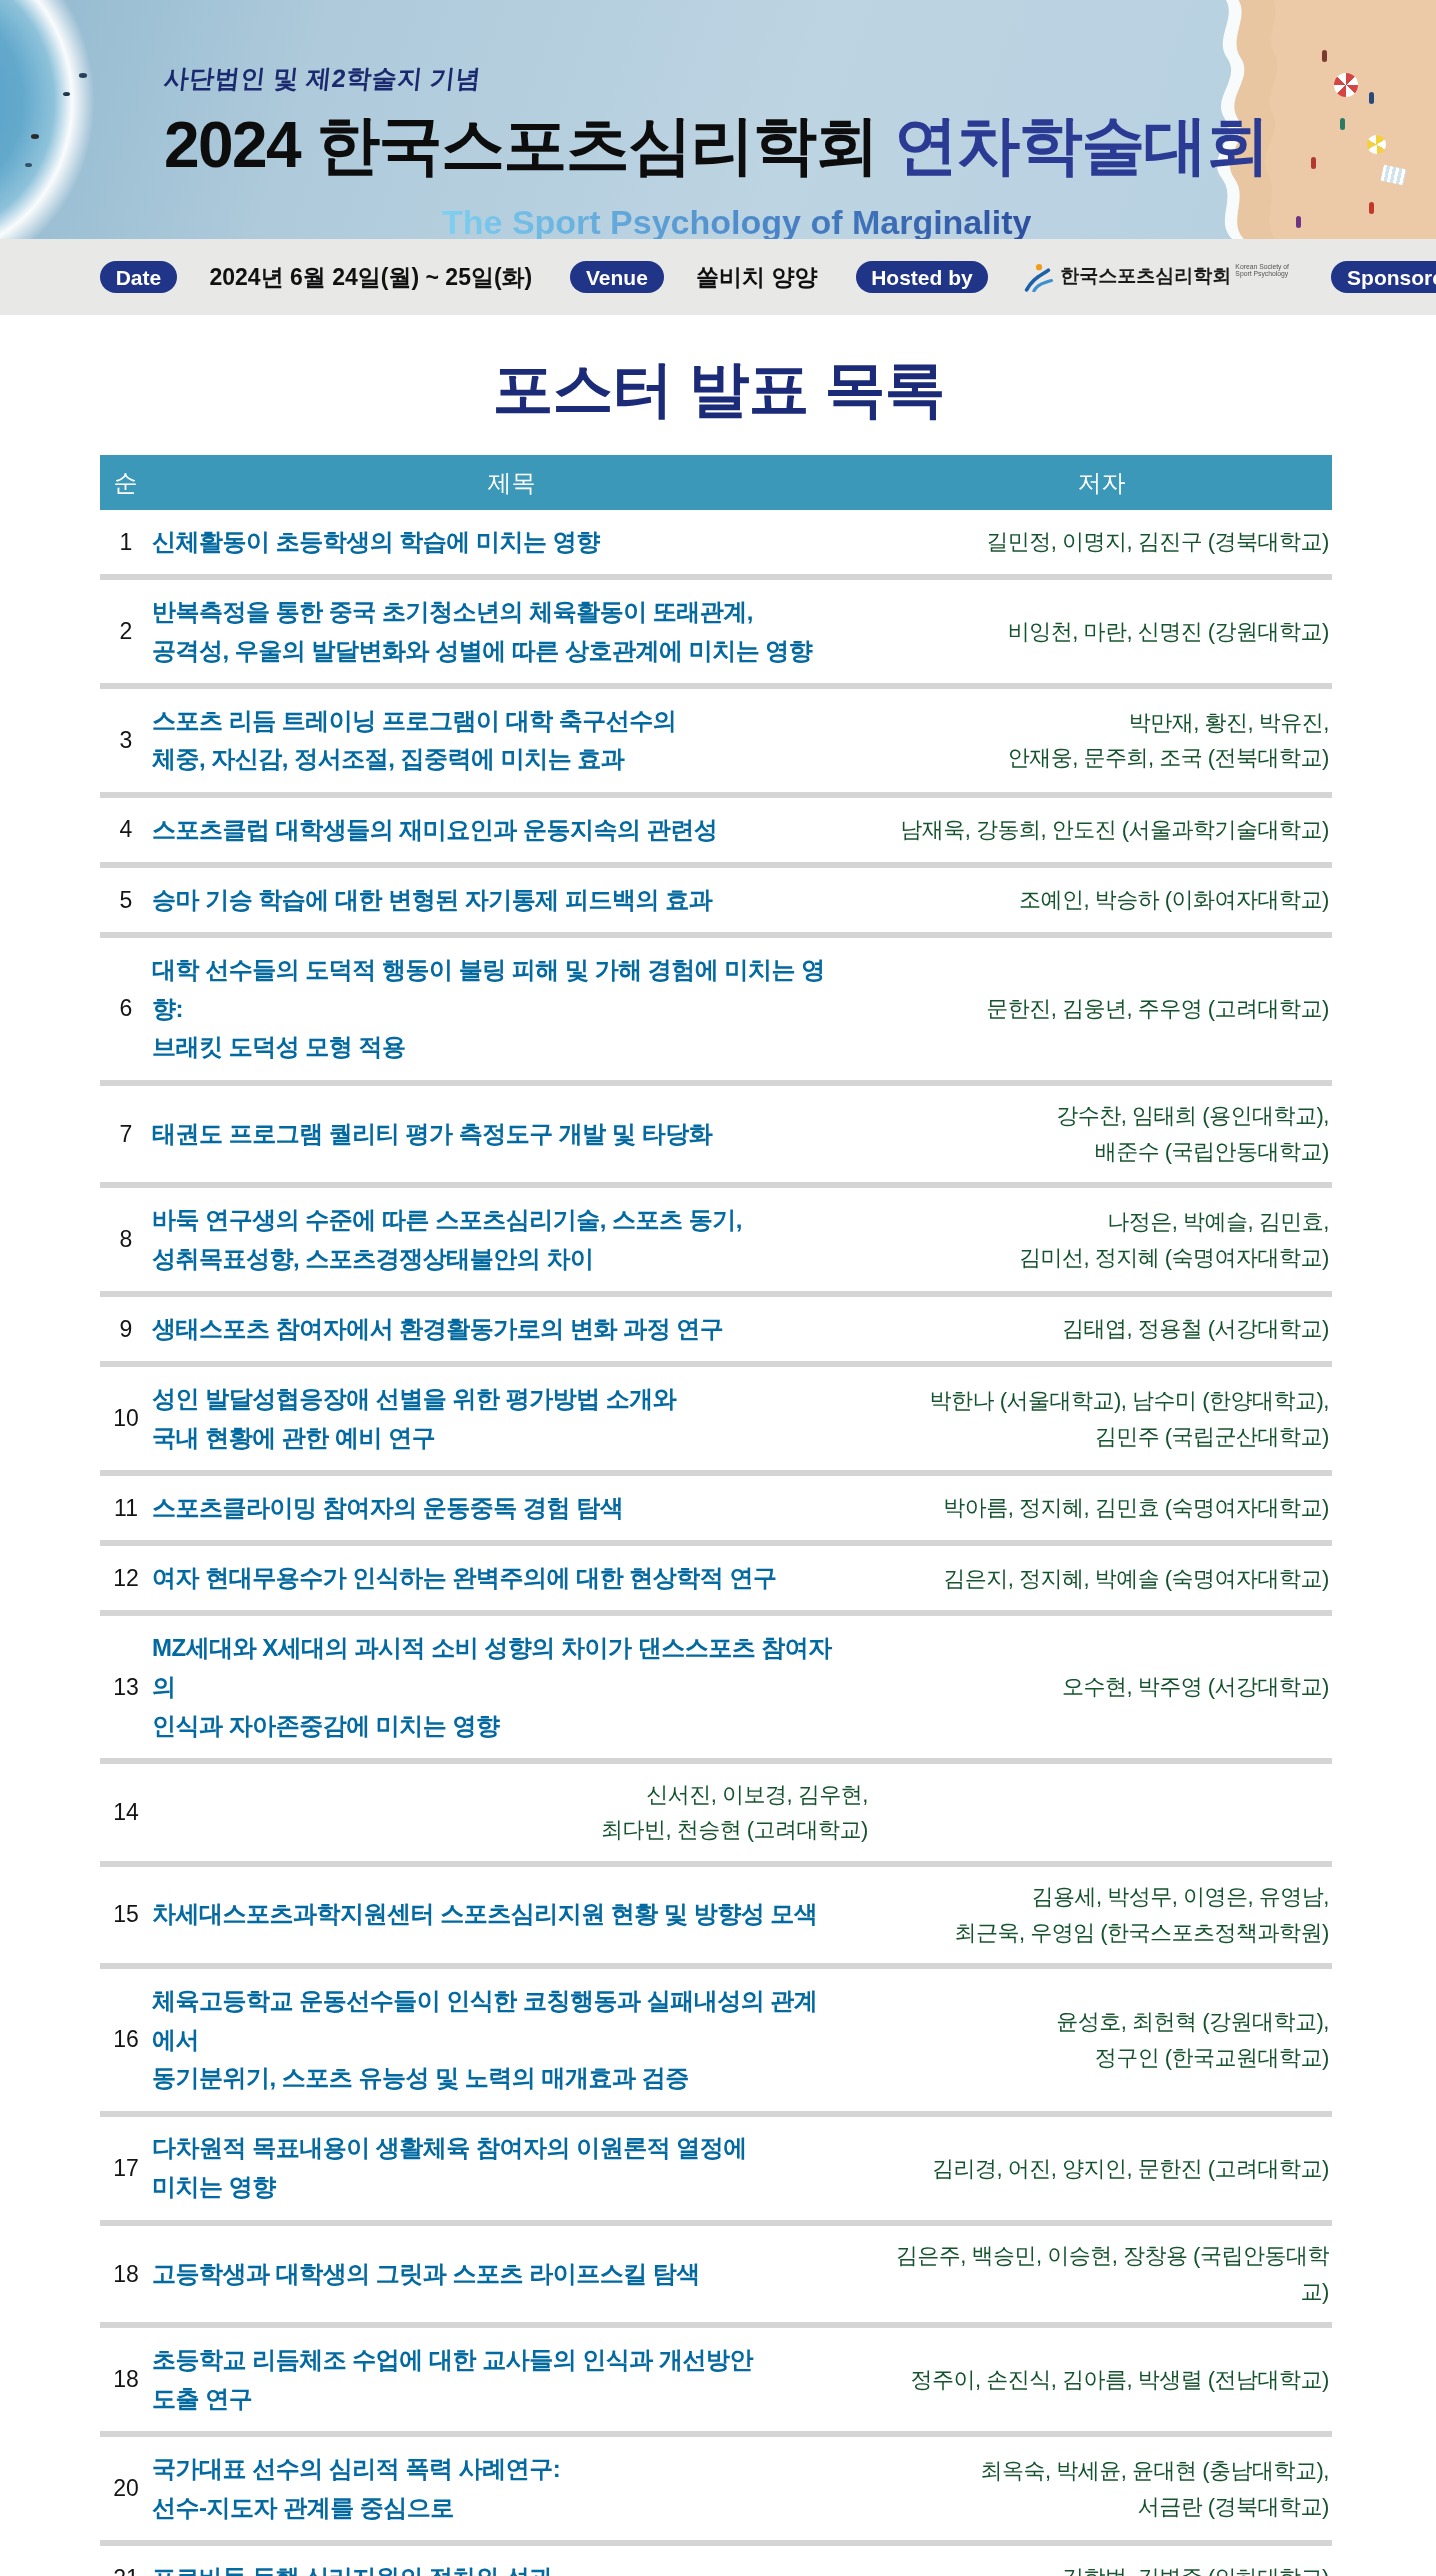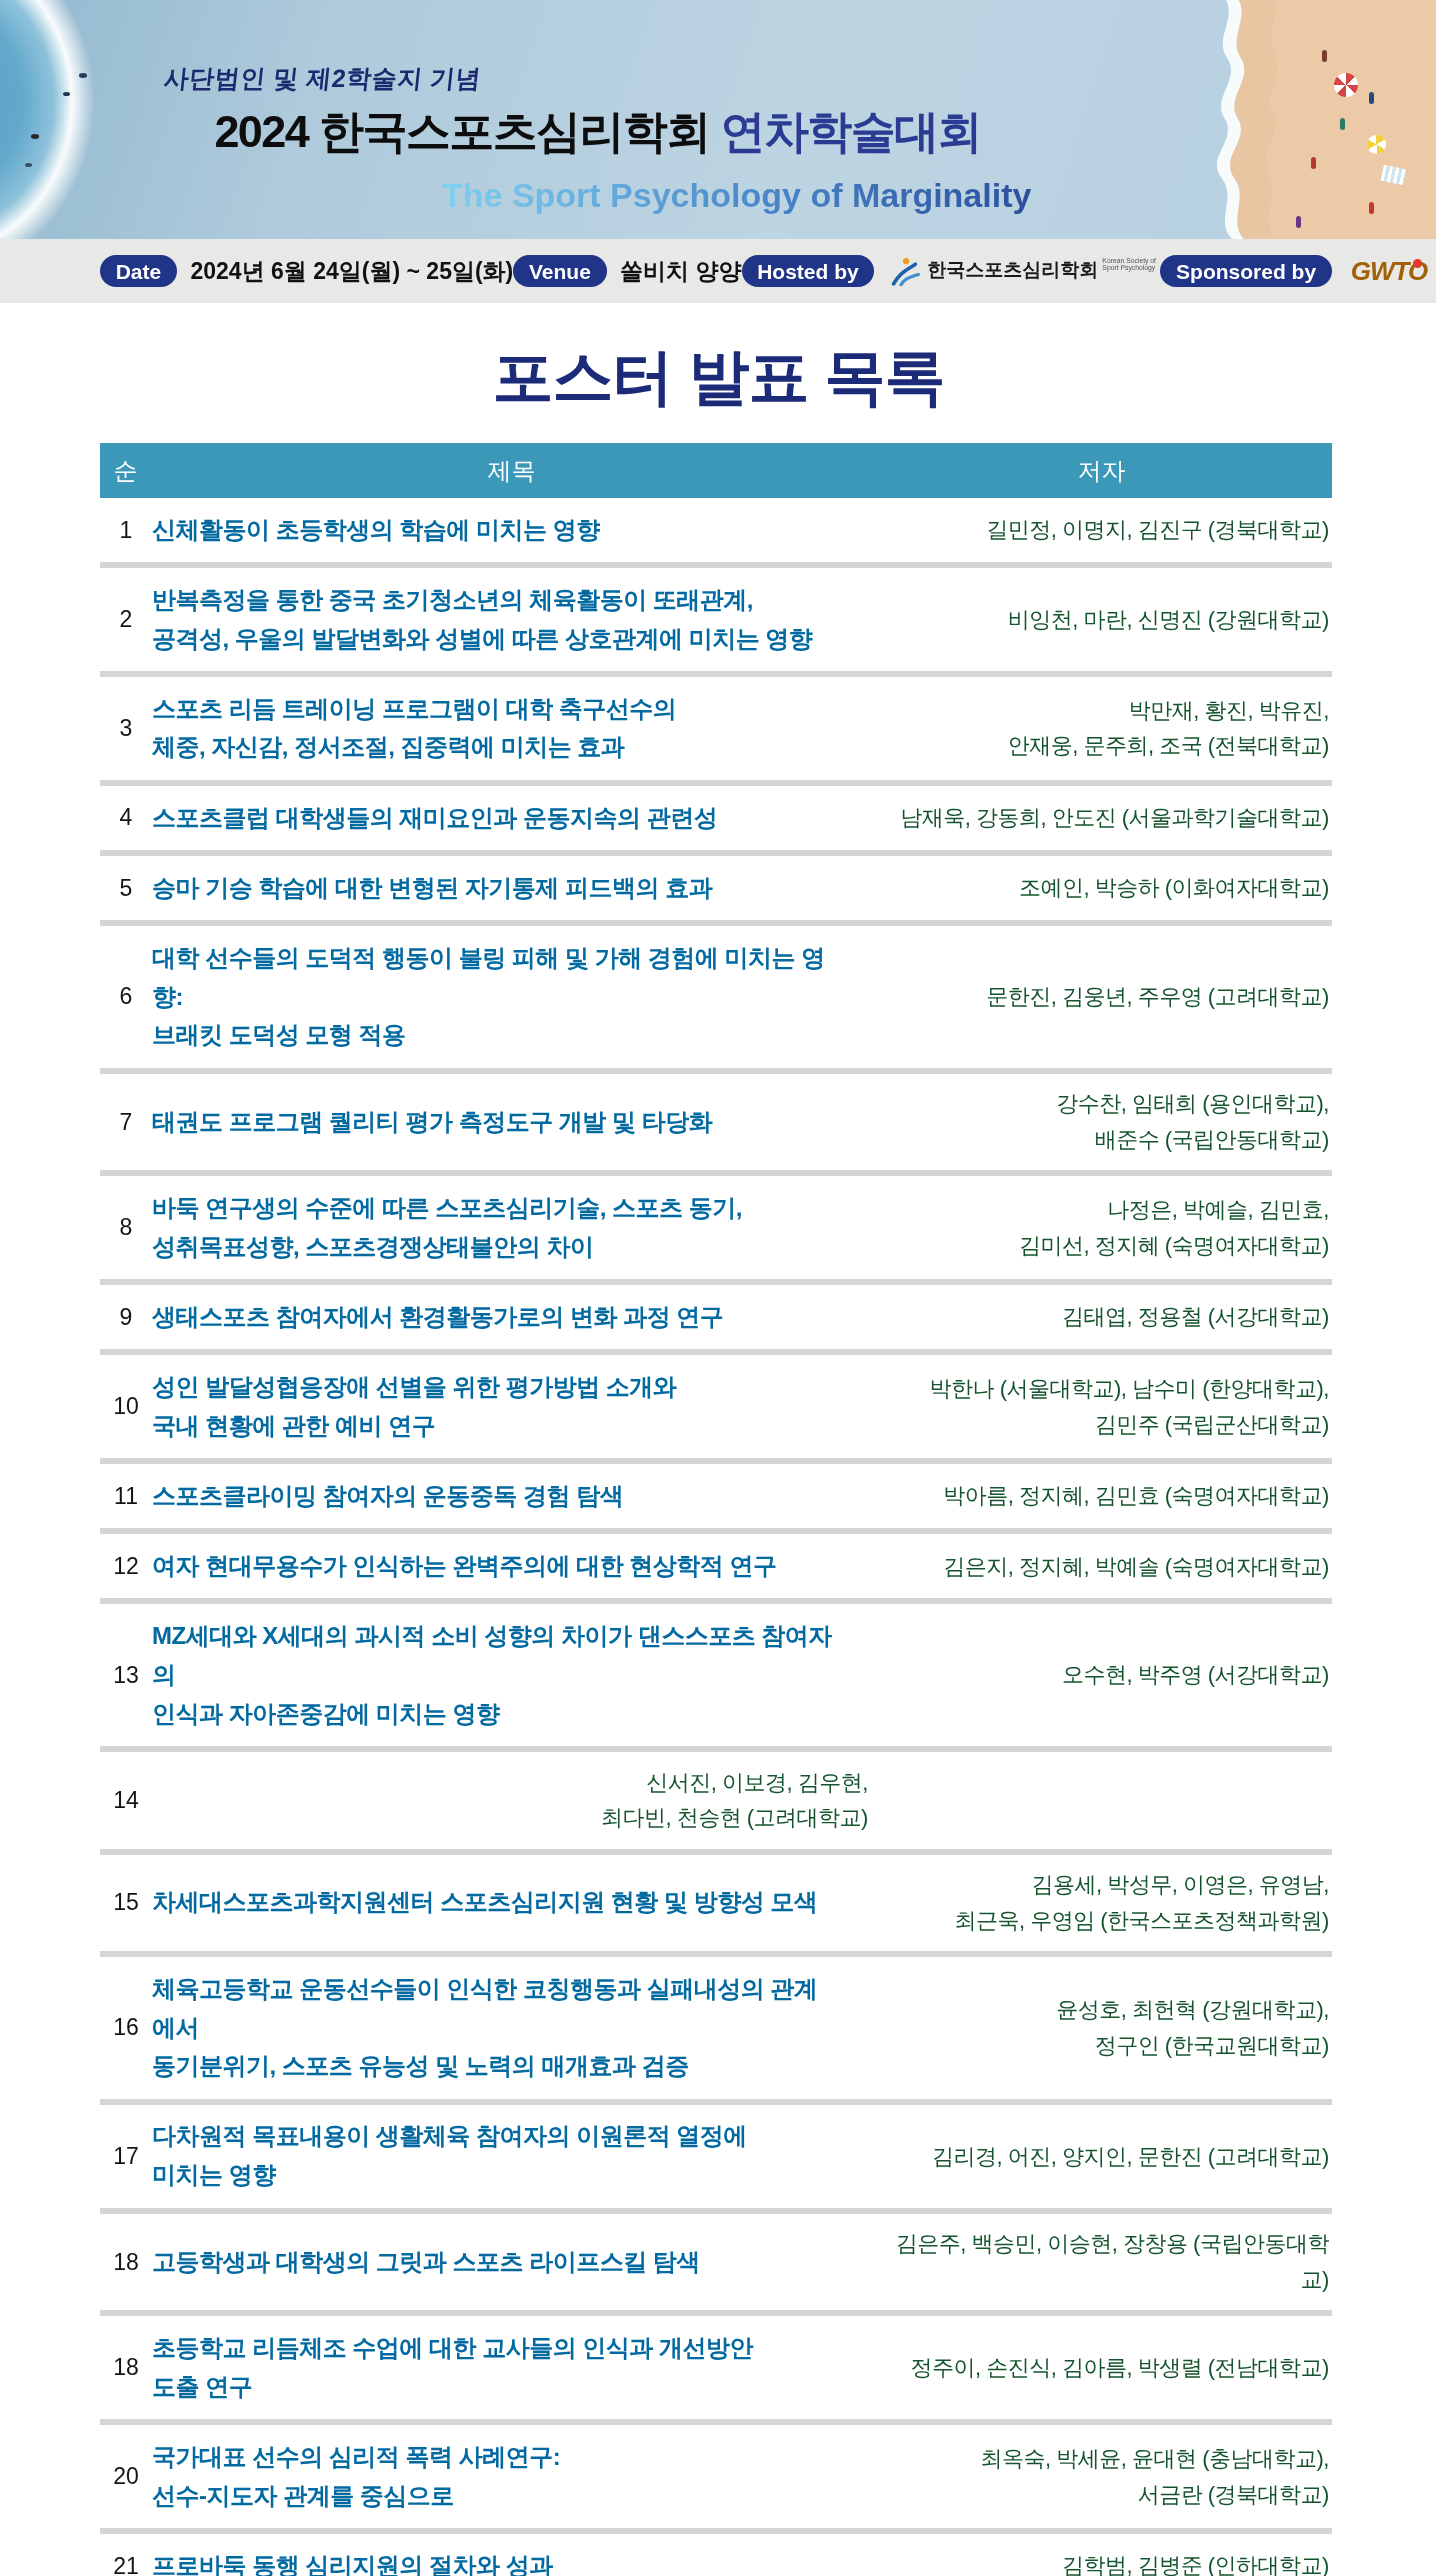--- a/index.html
+++ b/index.html
@@ -8,31 +8,31 @@
 
   
   .banner{position:relative;width:100%;height:239px;overflow:hidden;
     background:linear-gradient(108deg,#92b9cf 0%,#aecadb 22%,#bdd4e2 55%,#b6d0e0 100%);}
   .ocean-foam{position:absolute;left:-63px;top:-31px;width:325px;height:294px;
     background:radial-gradient(ellipse 225px 252px at 0% 45%,#4f9dc4 0%,#63a9cc 38%,#8ec2da 52%,rgba(255,255,255,.95) 60%,rgba(255,255,255,0) 70%);}
   .beach-svg{position:absolute;right:0;top:0;height:239px;width:336px;}
   .fig{position:absolute;border-radius:50%;}
   .banner-text{position:absolute;left:164px;top:62px;}
   .kicker{font-size:25px;font-weight:700;color:#1b2a6e;letter-spacing:0.5px;transform:skewX(-6deg);}
-  .main-title{margin-top:7.3px;font-size:45px;font-weight:800;letter-spacing:-1.6px;color:#0d0d0d;white-space:nowrap;text-align:center;}
+  .main-title{margin-top:7.3px;font-size:64px;font-weight:800;letter-spacing:-1.6px;color:#0d0d0d;white-space:nowrap;text-align:center;}
   .main-title .blue{color:#2b3a93;}
   .subtitle{margin-top:13.6px;margin-left:278px;font-size:34px;font-weight:700;color:#3a72b7;letter-spacing:0px;}
   @supports (-webkit-background-clip: text){
     .subtitle{background:linear-gradient(90deg,#7fd0f0 0%,#4a86c8 55%,#2c4f9e 100%);
       -webkit-background-clip:text;background-clip:text;color:transparent;display:inline-block;}
   }
 
   
-  .infobar{position:relative;width:100%;height:64px;background:#e8e8e6;
-    display:flex;align-items:center;padding:0 0 0 100px;box-sizing:border-box;white-space:nowrap;}
+  .infobar{position:relative;width:100%;height:76px;background:#e8e8e6;
+    display:flex;align-items:center;padding:0 0 0 100px;box-sizing:border-box;white-space:nowrap;gap:19px;}
   .pill{display:inline-flex;align-items:center;justify-content:center;background:#203488;color:#fff;
     font-weight:700;font-size:21px;border-radius:23px;padding:5.2px 15.7px;line-height:1;}
   .info-val{font-size:23px;font-weight:700;color:#111;margin-left:13.6px;}
   .gap1{width:34px;} .gap2{width:30px;} .gap3{width:22px;}
   .hostlogo{display:inline-flex;margin-left:13.6px;}
   .hostlogo .org{font-size:19px;font-weight:700;color:#1a1a1a;margin-left:5.2px;}
   .hostlogo .org-en{font-size:6.8px;color:#555;margin-left:4.2px;width:58px;line-height:1.1;display:inline-block;white-space:normal;}
   .sponsor{display:inline-flex;align-items:center;margin-left:19px;}
   .gwto-mark{font-size:26px;font-weight:800;font-style:italic;color:#a16207;letter-spacing:-1px;position:relative;}
   .gwto-mark .dot{position:absolute;right:5.2px;top:3.1px;width:9.4px;height:9.4px;border-radius:50%;background:#e23b2e;}

